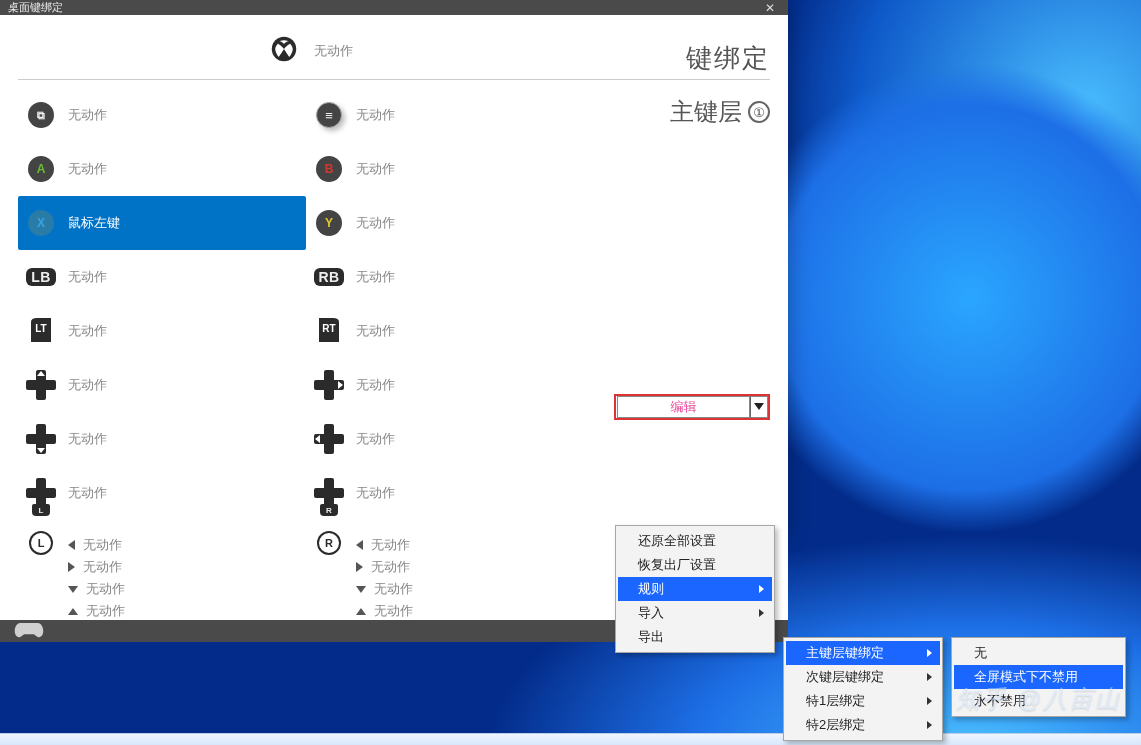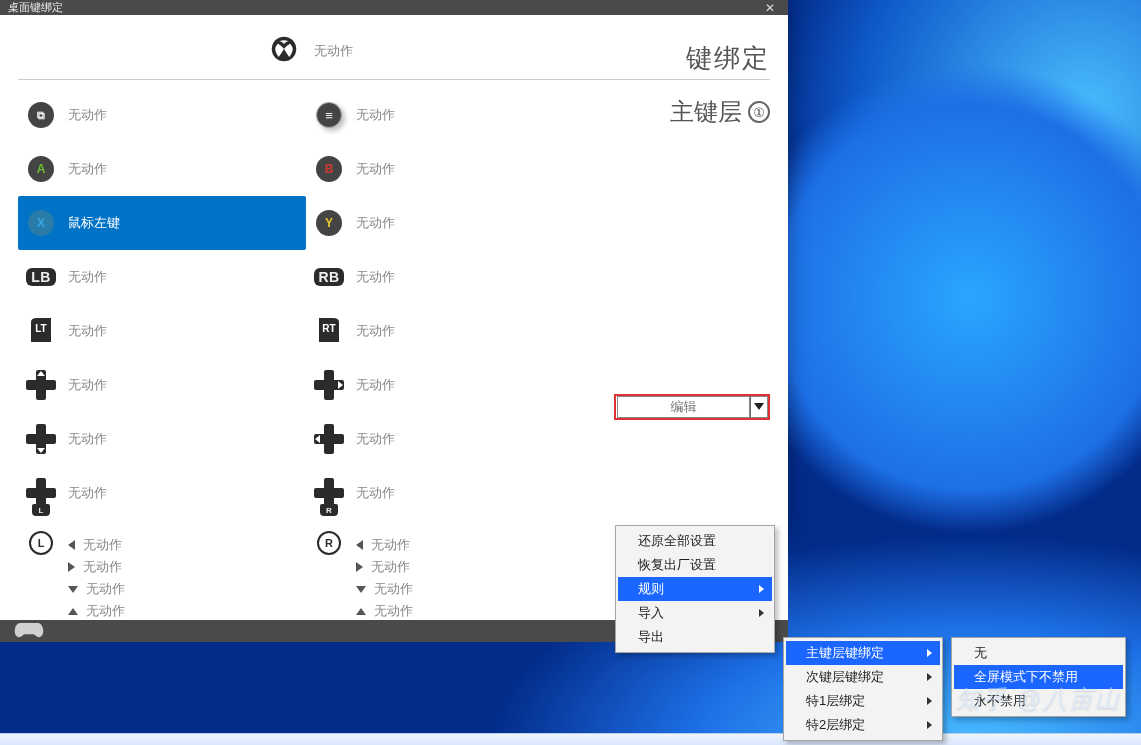--- a/index.html
+++ b/index.html
@@ -110,21 +110,21 @@
   .tri.up { border-left:5px solid transparent; border-right:5px solid transparent; border-bottom:7px solid #555; }
   .tri.dn { border-left:5px solid transparent; border-right:5px solid transparent; border-top:7px solid #555; }
   .stick-cell { height:auto; align-items:flex-start; padding-top:10px; }
   .stick-cell .ico { margin-top:-2px; }
 
   .edit-btn {
     position:absolute; right:18px; bottom:200px;
     width:156px; height:26px; border:2px solid #d33; background:#fff;
     display:flex; align-items:center;
   }
-  .edit-btn .txt { flex:1; text-align:center; font-size:13px; color:#737373; border:1px solid #888; height:22px; display:flex; align-items:center; justify-content:center; margin:0 0 0 1px;}
+  .edit-btn .txt { flex:1; text-align:center; font-size:13px; color:#ec4899; border:1px solid #888; height:22px; display:flex; align-items:center; justify-content:center; margin:0 0 0 1px;}
   .edit-btn .dd { width:18px; border-left:1px solid #666; height:22px; border:1px solid #888; border-left:1px solid #666; display:flex; align-items:center; justify-content:center;}
 
   .bottombar {
     height: 54px; background: #4a4a4a; color: #ddd;
     display:flex; align-items:center; padding:0 14px;
   }
   .padicon { width:30px; height:22px; opacity:.85; }
 
   
   .menu {

